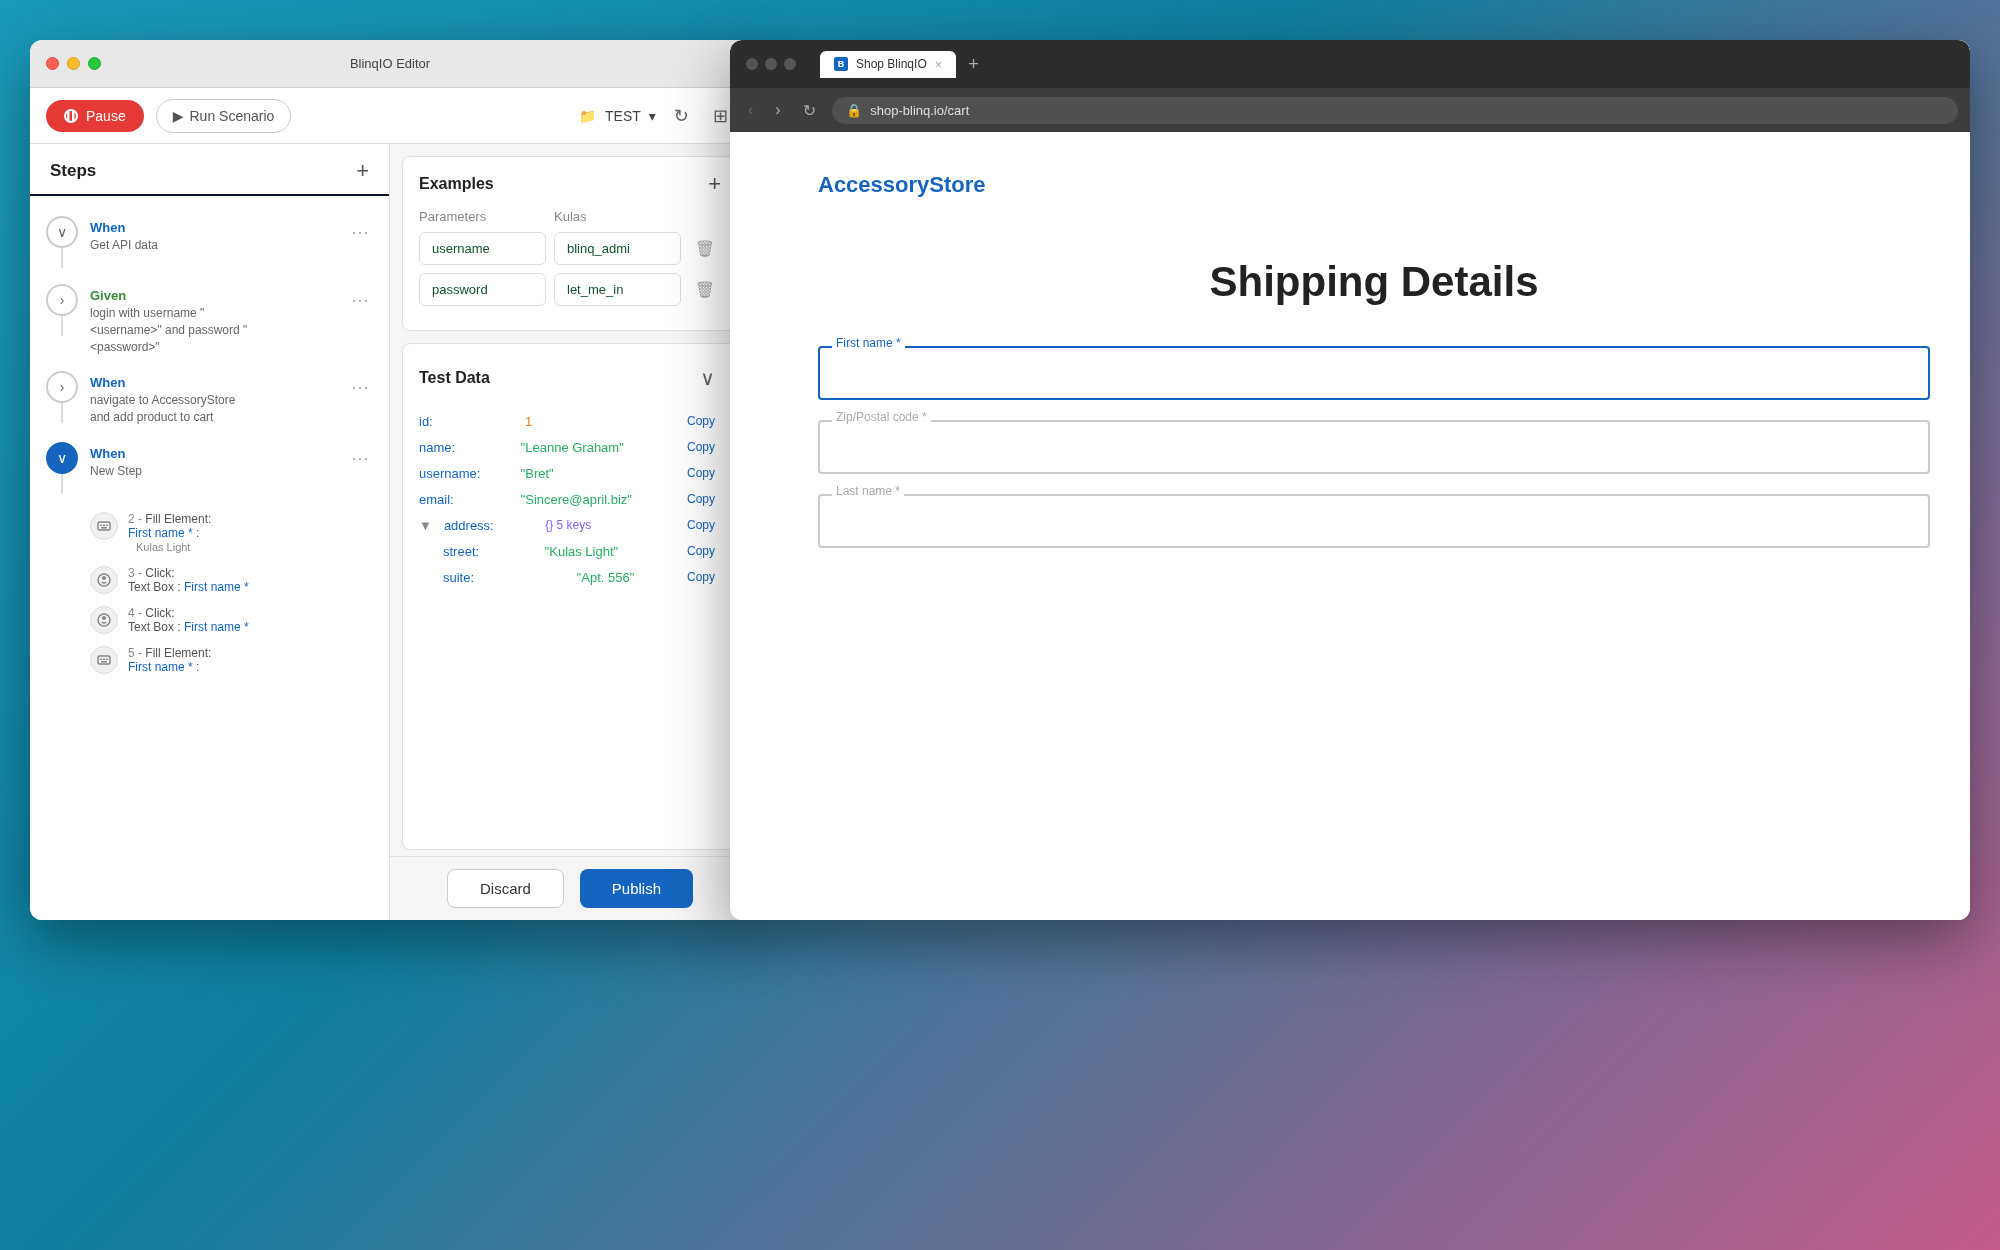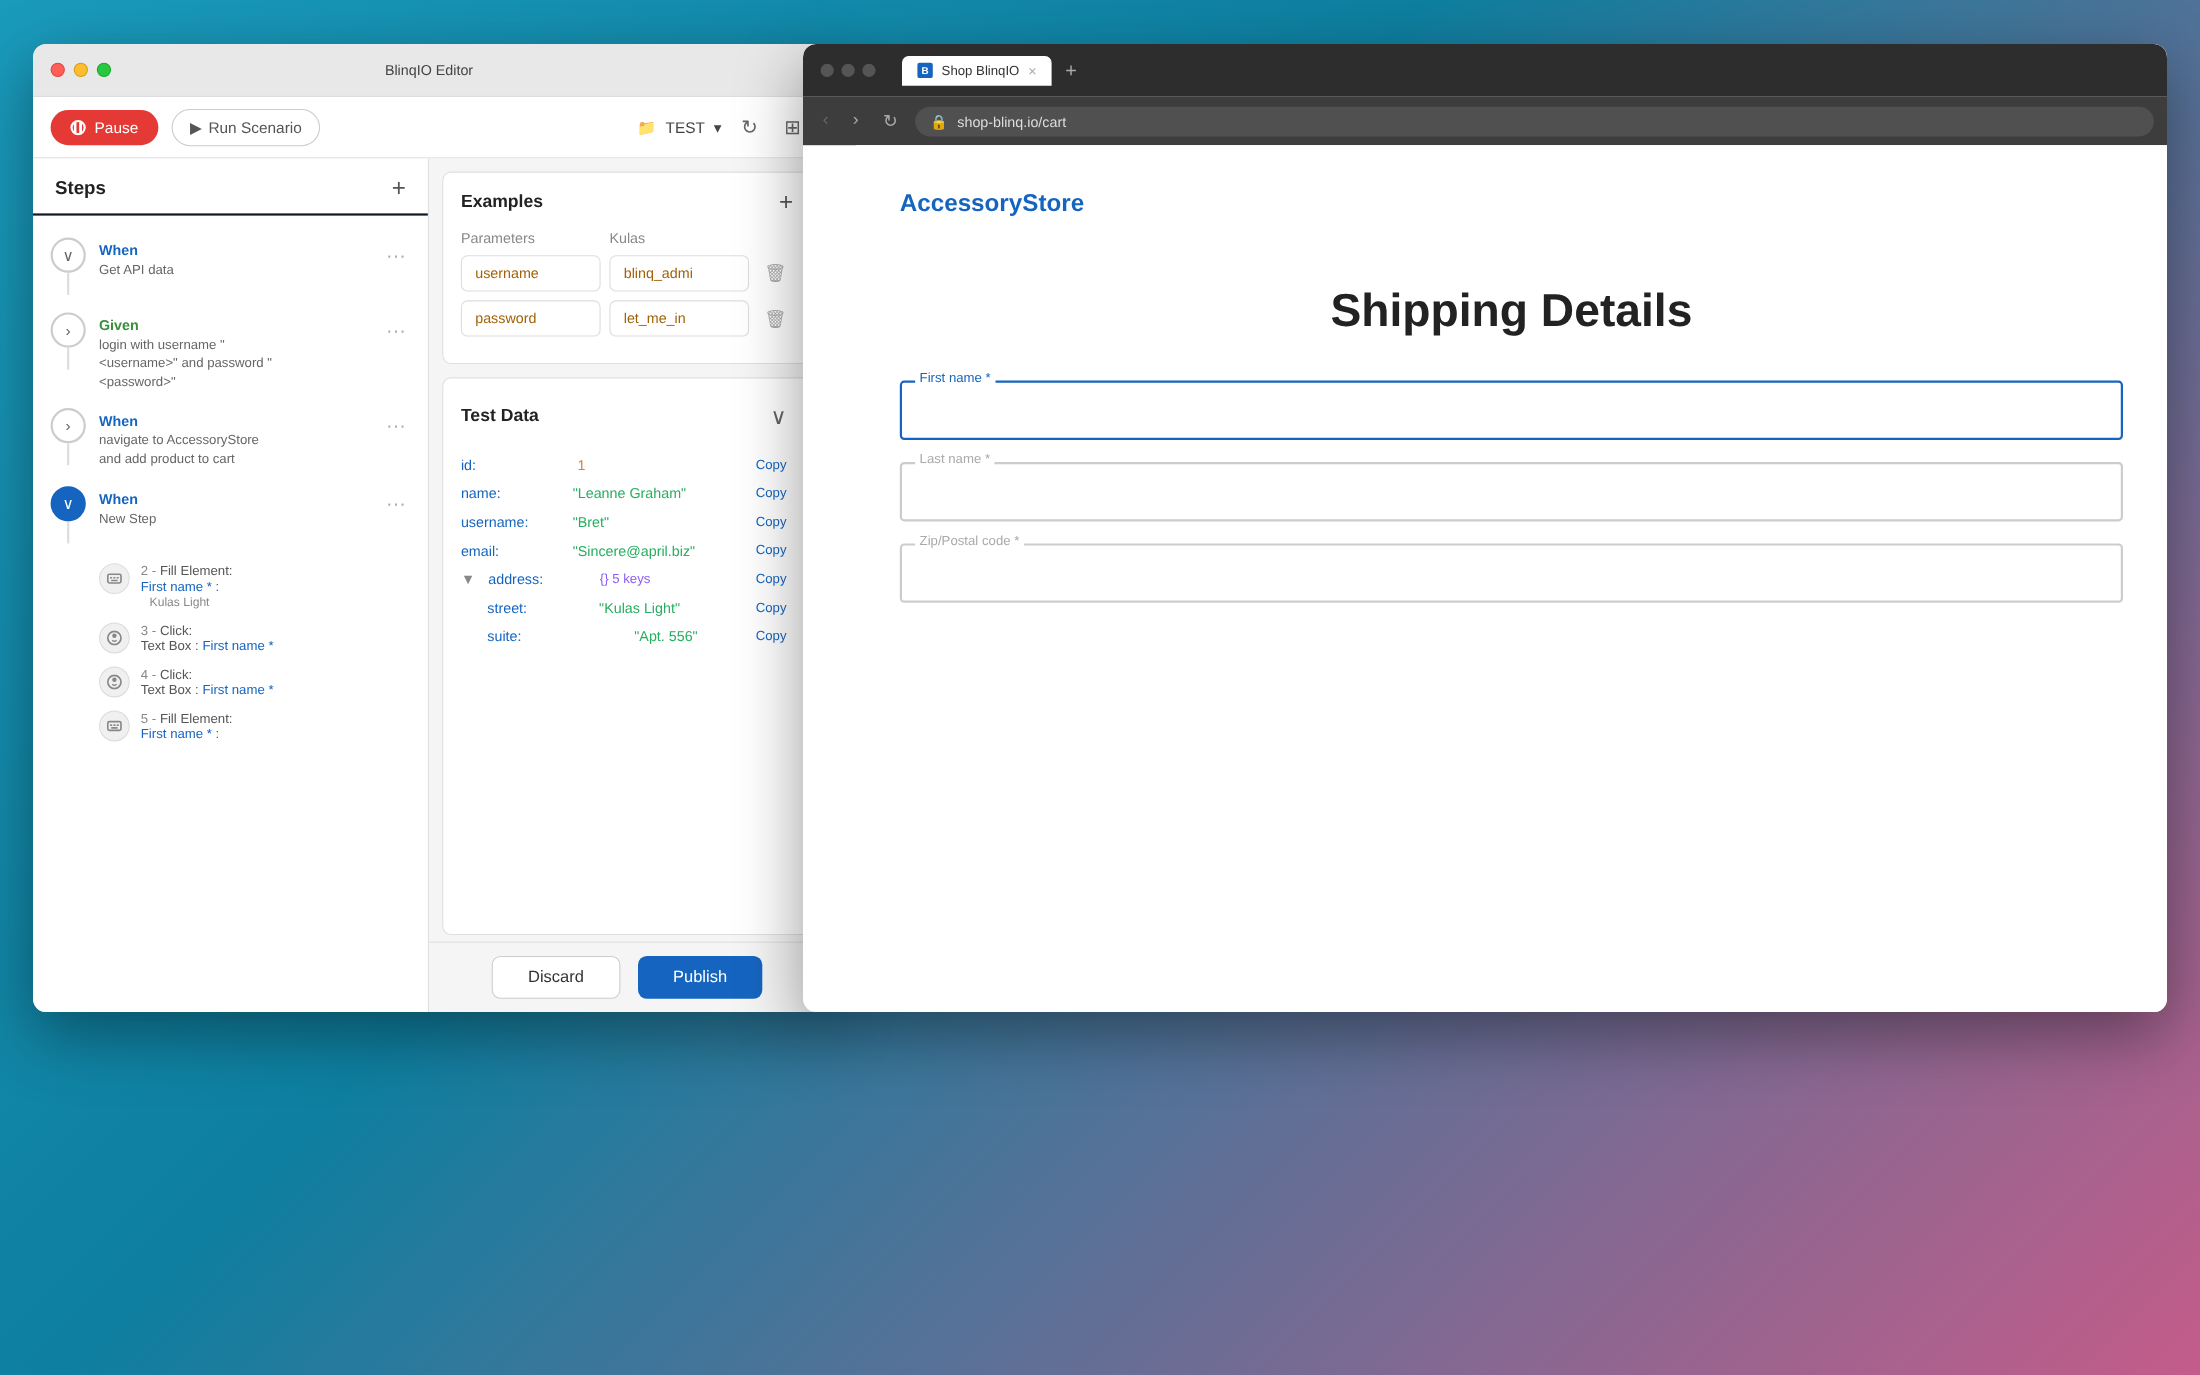--- a/index.html
+++ b/index.html
@@ -355,21 +355,21 @@
       margin-bottom: 8px;
       align-items: center;
     }
 
     .examples-cell {
       flex: 1;
       border: 1px solid #ddd;
       border-radius: 6px;
       padding: 8px 12px;
       font-size: 13px;
-      color: #a16207;
+      color: #14532d;
       background: #fff;
     }
 
     .btn-delete {
       width: 32px;
       height: 32px;
       background: none;
       border: none;
       cursor: pointer;
       color: #aaa;
@@ -978,24 +978,24 @@
       </div>
 
       <div class="shipping-title">Shipping Details</div>
 
       <div class="form-field">
         <label>First name *</label>
         <input type="text" style="border-color: rgb(21, 101, 192);" value="">
       </div>
 
       <div class="form-field">
-        <label class="inactive">Last name *</label>
+        <label class="inactive">Zip/Postal code *</label>
         <input type="text" class="inactive" value="" style="">
       </div>
 
       <div class="form-field">
-        <label class="inactive">Zip/Postal code *</label>
+        <label class="inactive">Last name *</label>
         <input type="text" class="inactive" value="" style="">
       </div>
     </div>
   </div>
 
 </div>
 
 </body></html>

